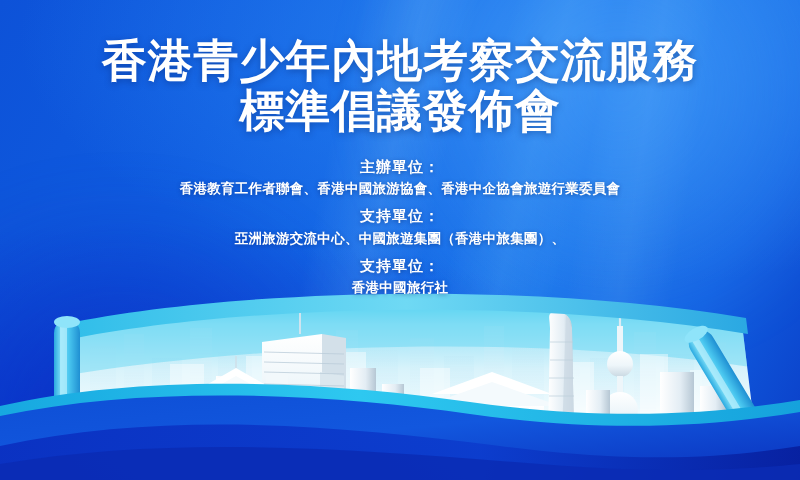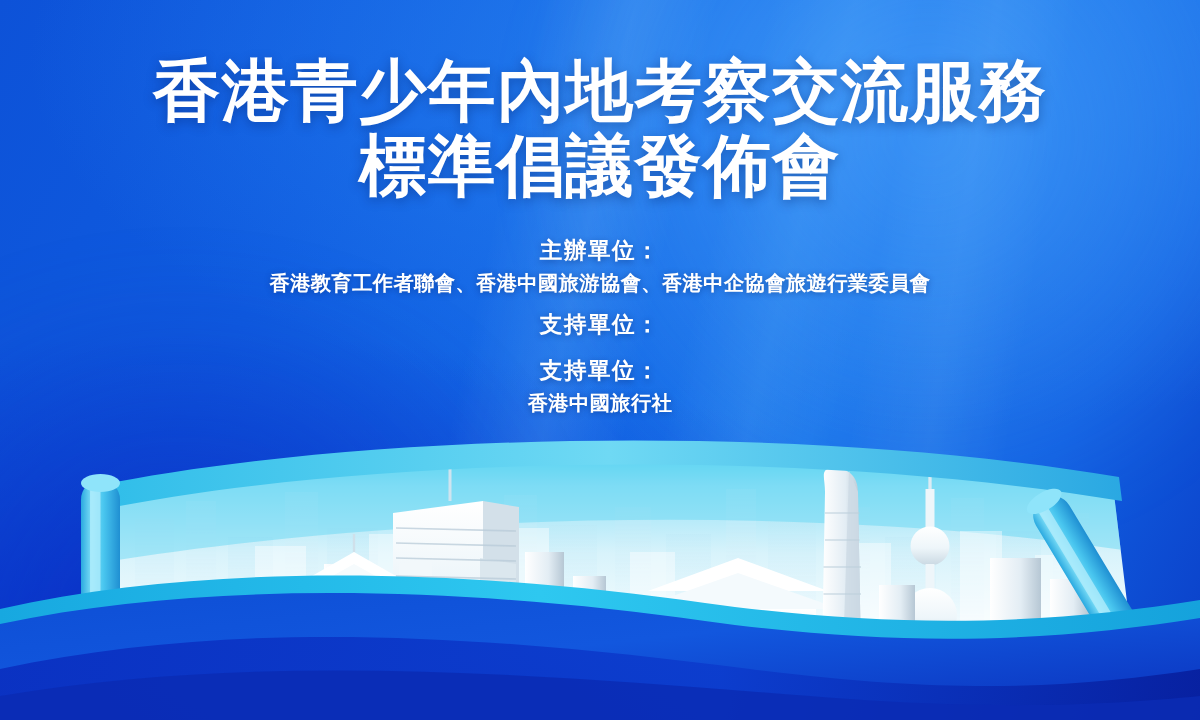--- a/index.html
+++ b/index.html
@@ -76,20 +76,21 @@
 
       <div class="crow">
         <div class="clabel">主辦單位：</div>
         <div class="cbody">香港教育工作者聯會、香港中國旅游協會、香港中企協會旅遊行業委員會</div>
       </div>
 
       <div class="gap"></div>
 
       <div class="crow">
         <div class="clabel">支持單位：</div>
+        <div class="cbody">亞洲旅游交流中心、中國旅遊集團（香港中旅集團）、</div>
       </div>
 
       <div class="gap"></div>
 
       <div class="crow">
         <div class="clabel">支持單位：</div>
         <div class="cbody">香港中國旅行社</div>
       </div>
 
     </div>

